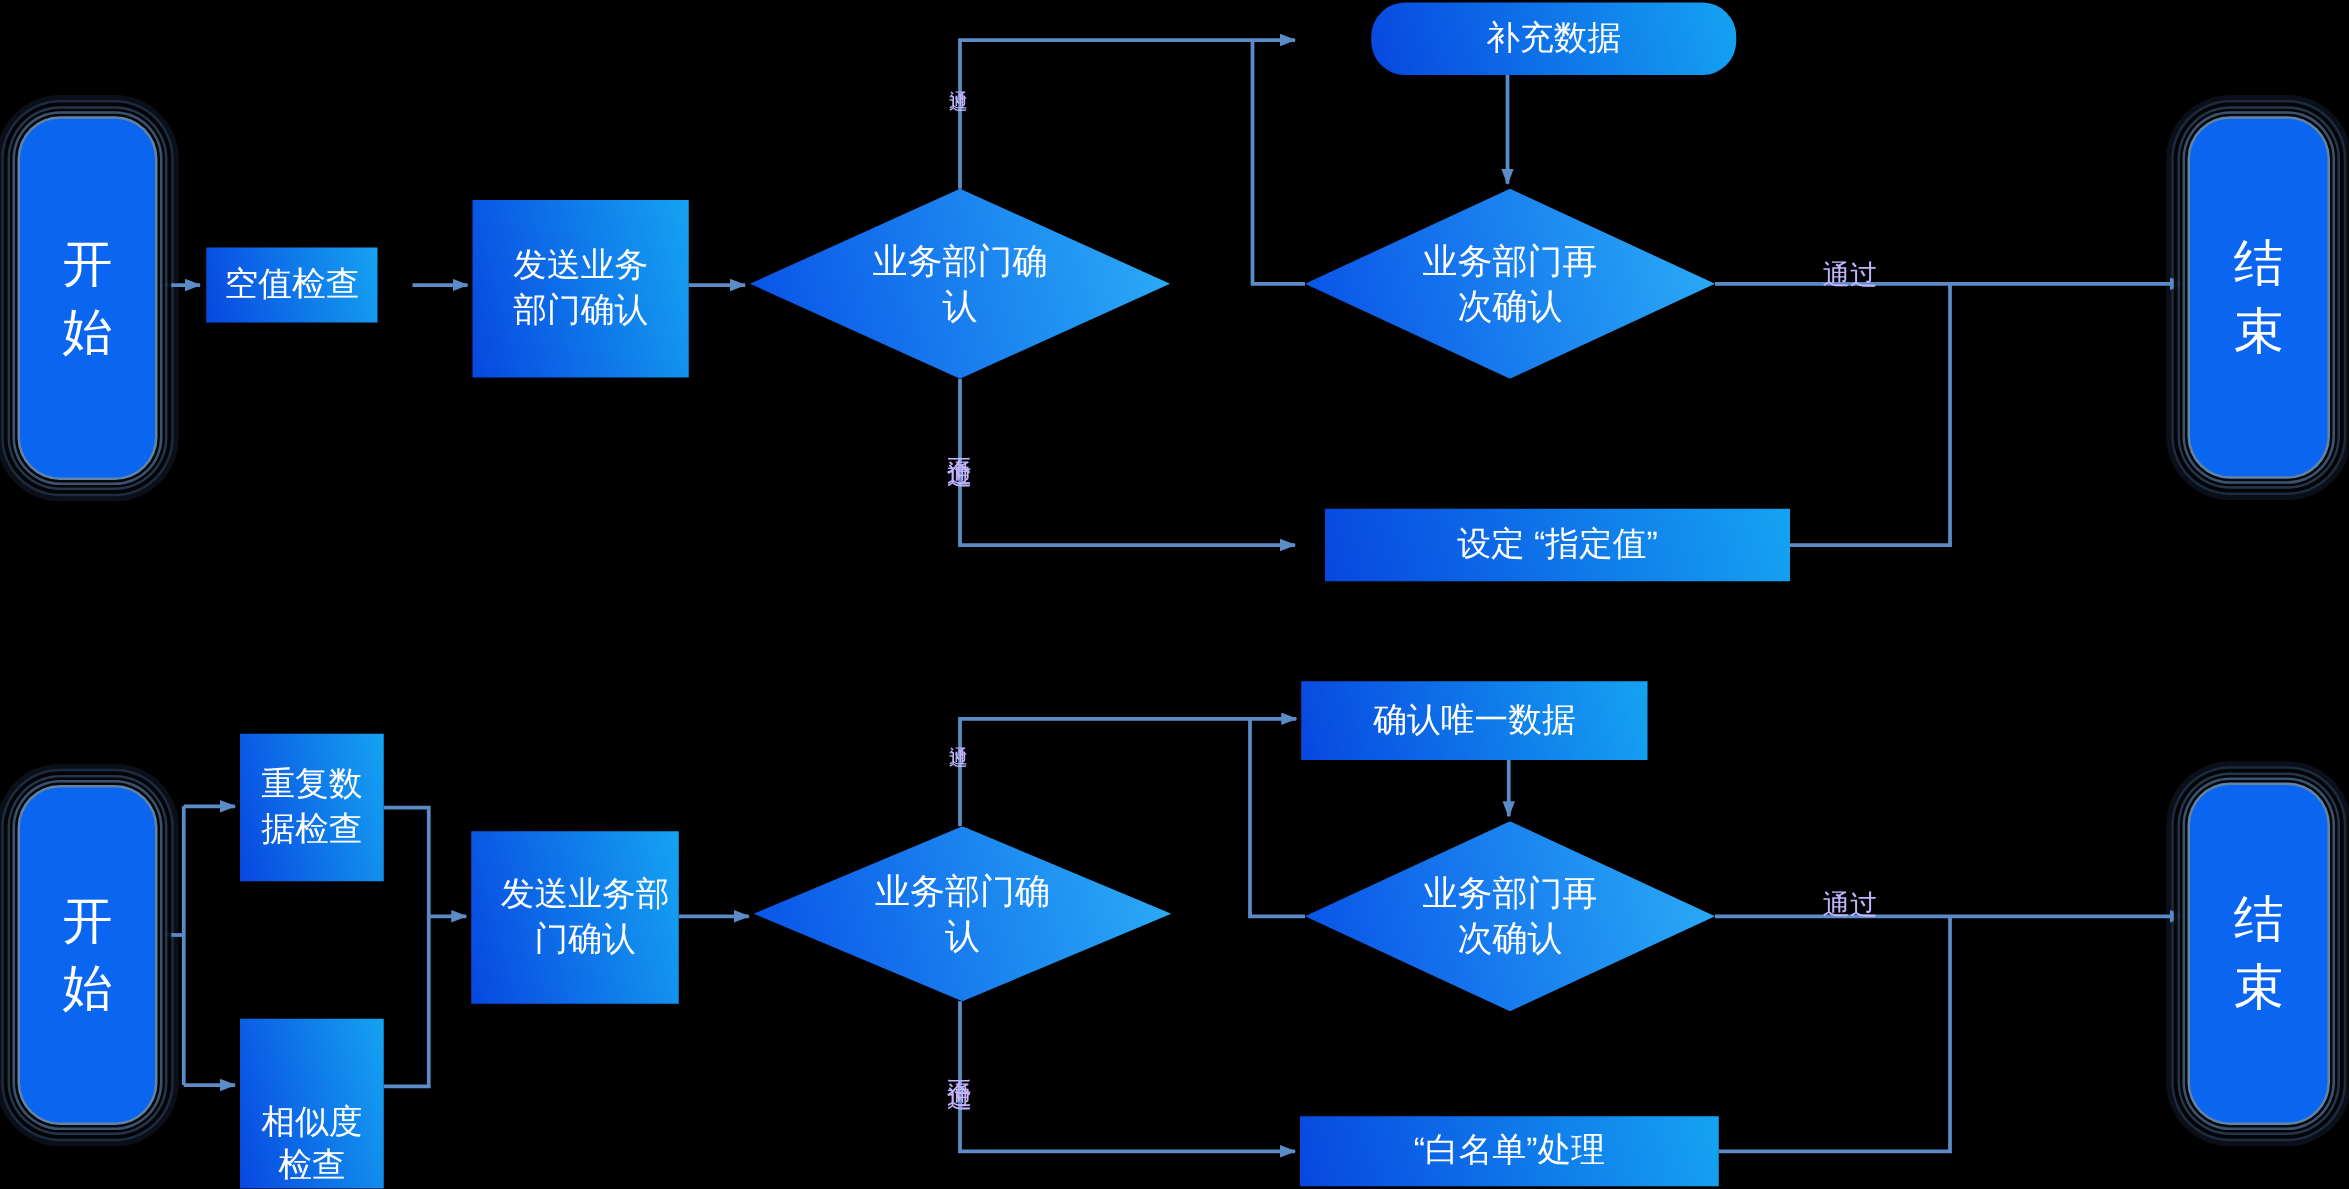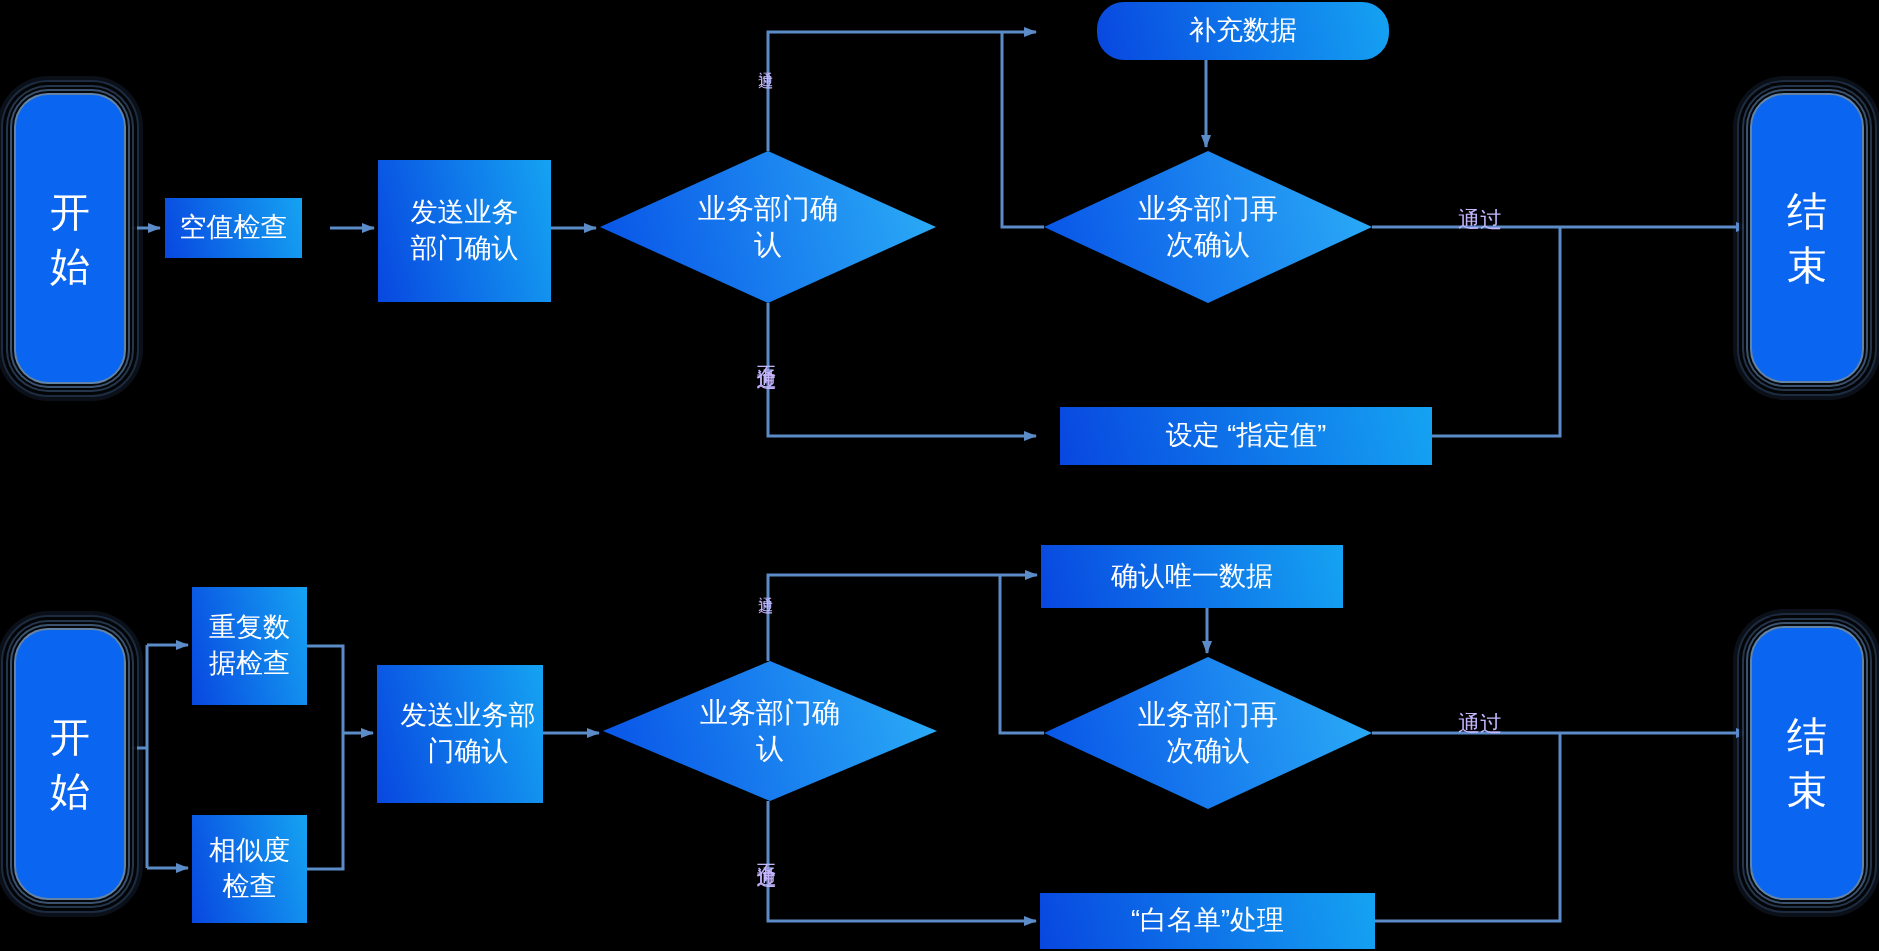--- a/index.html
+++ b/index.html
@@ -119,36 +119,36 @@
   <div class="node terminal" style="left:16px;top:630px;width:108px;height:268px;">
     <span>开
 始</span>
   </div>
 
   <div class="node process" style="left:192px;top:587px;width:115px;height:118px;">
     <span>重复数
 据检查</span>
   </div>
 
-  <div class="node process" style="left:192px;top:815px;width:115px;height:108px;">
+  <div class="node process" style="left:192px;top:815px;width:115px;height:136px;align-items:flex-end;">
     <span>相似度
 检查</span>
   </div>
 
   <div class="node process" style="left:377px;top:665px;width:166px;height:138px;padding-left:16px;">
     <span>发送业务部
 门确认</span>
   </div>
 
   <div class="node diamond" style="left:603px;top:661px;width:334px;height:140px;">
     <span>业务部门确
 认</span>
   </div>
 
-  <div class="node process" style="left:1041px;top:545px;width:302px;height:63px;font-family:Liberation Serif, serif;">
+  <div class="node process" style="left:1041px;top:545px;width:277px;height:63px;font-family:Liberation Serif, serif;">
     <span>确认唯一数据</span>
   </div>
 
   <div class="node diamond" style="left:1044px;top:657px;width:328px;height:152px;">
     <span>业务部门再
 次确认</span>
   </div>
 
   <div class="node process" style="left:1040px;top:893px;width:335px;height:56px;">
     <span>“白名单”处理</span>

